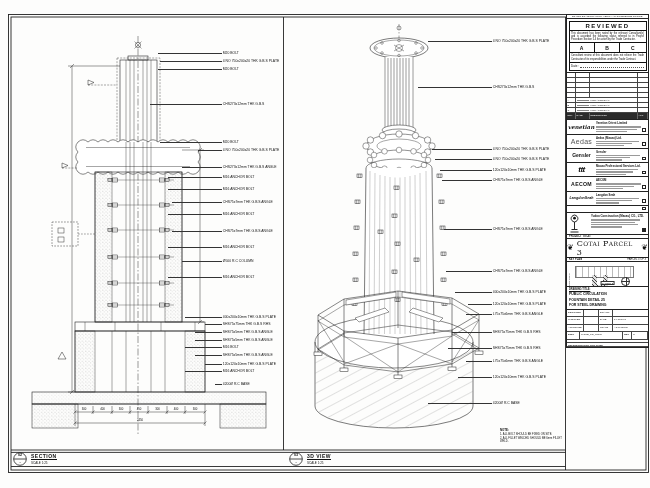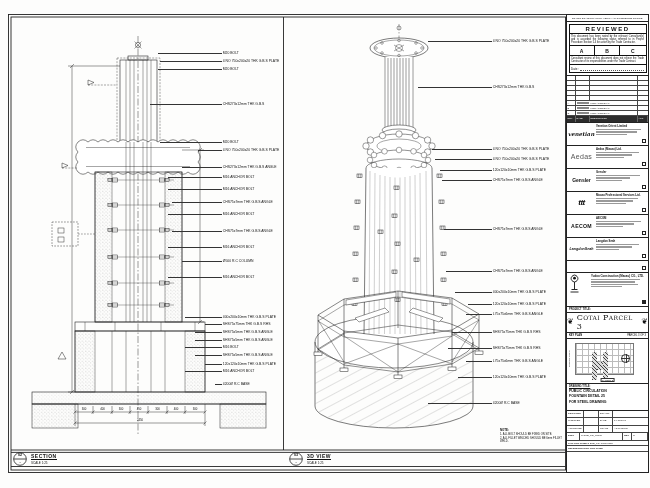--- a/index.html
+++ b/index.html
@@ -17,21 +17,21 @@
 
   .bubble-title{position:absolute;font-size:5px;font-weight:bold;letter-spacing:0.5px;
       border-bottom:0.7px solid #111;padding-bottom:0.6px;}
   .bubble-scale{position:absolute;font-size:3px;}
   .bubble-no{position:absolute;font-size:3.6px;font-weight:bold;transform:translateX(-50%);}
 
   .notes{position:absolute;left:500px;top:429px;width:62px;font-size:2.7px;line-height:1.35;}
   .notes b{font-size:2.9px;}
 
   
-  .tb{position:absolute;left:566px;top:14px;width:83px;height:459px;background:#fff;
+  .tb{position:absolute;left:566px;top:14px;width:83px;height:334px;background:#fff;
       border-left:0.8px solid #222;border-right:0.8px solid #222;border-top:0.8px solid #222;
       border-bottom:0.8px solid #222;box-sizing:border-box;display:flex;flex-direction:column;overflow:hidden;}
   .tb *{box-sizing:border-box;}
   .tb-note{height:7px;border-bottom:0.6px solid #222;font-size:2.4px;display:flex;align-items:center;
       justify-content:center;text-align:center;padding:0 1px;}
   .stamp{border-bottom:0.6px solid #222;padding:1.5px;}
   .stampbox{border:0.9px solid #111;}
   .stamp-title{font-size:6px;font-weight:bold;letter-spacing:1.5px;text-align:center;
       border-bottom:0.9px solid #111;padding:1px 0;}
   .stamp-body{font-size:2.55px;line-height:1.25;padding:1px 1.5px;text-align:justify;}

